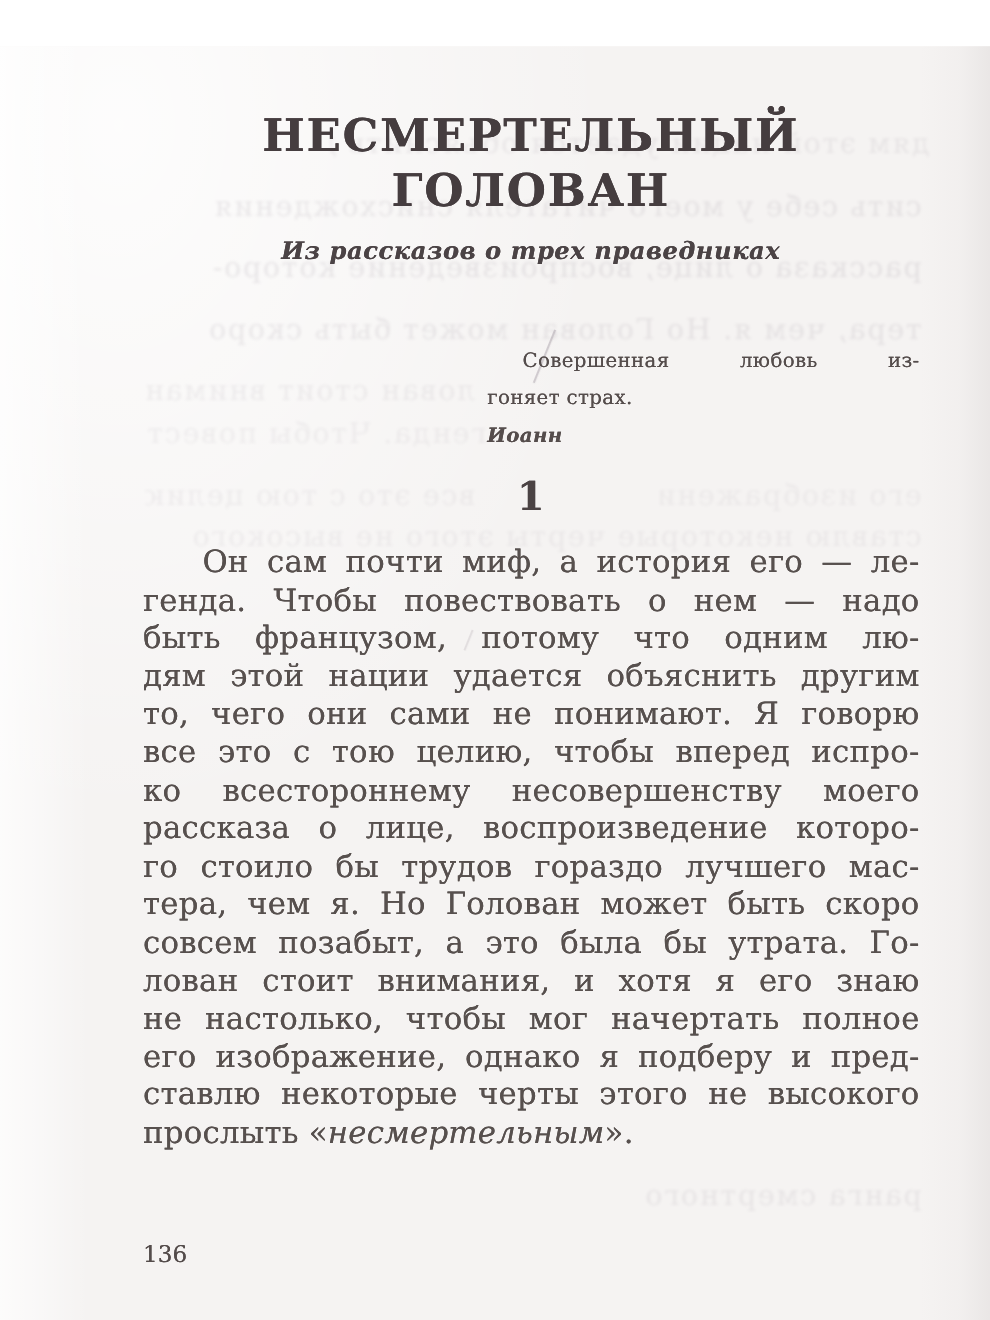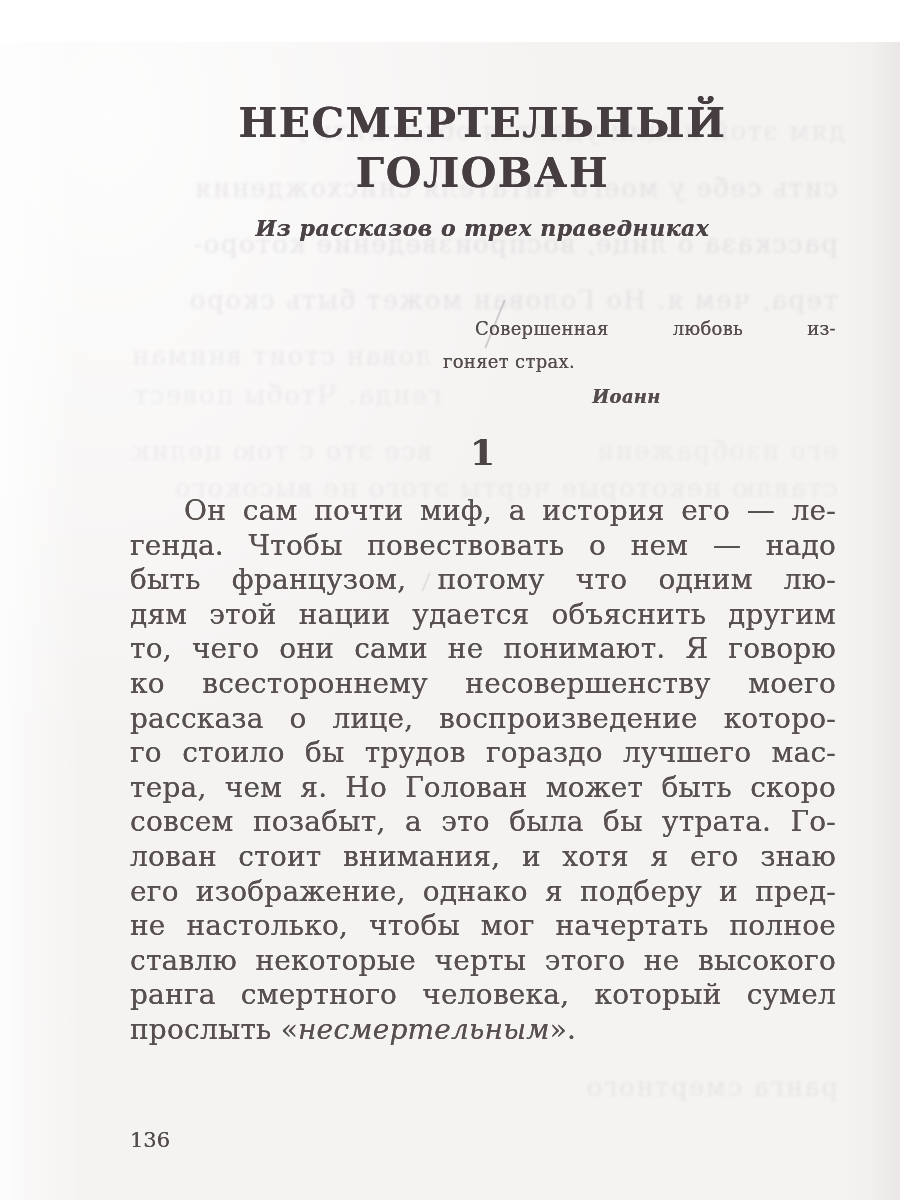--- a/index.html
+++ b/index.html
@@ -73,21 +73,21 @@
     position: absolute; left: 443px; top: 270px; width: 393px;
     font-size: 18px;
     line-height: 33px;
     color: #554d4c;
     letter-spacing: 0.3px;
   }
   .ep-line-1 { text-indent: 32px; text-align: justify; text-align-last: justify; }
   .ep-attribution {
     font-style: italic;
     font-weight: 600;
-    text-align: center;
+    text-align: left;
     padding-right: 26px;
     margin-top: 2px;
   }
   .chapter {
     position: absolute; left: 130px; top: 388px; width: 705px;
     text-align: center;
     font-weight: bold;
     font-size: 36px;
     line-height: 44px;
     color: #4b4344;
@@ -143,28 +143,28 @@
   </div>
 
   <div class="chapter">1</div>
 
   <div class="body-text">
     <div class="bline first">Он сам почти миф, а история его — ле-</div>
     <div class="bline">генда. Чтобы повествовать о нем — надо</div>
     <div class="bline">быть французом, потому что одним лю-</div>
     <div class="bline">дям этой нации удается объяснить другим</div>
     <div class="bline">то, чего они сами не понимают. Я говорю</div>
+    <div class="bline">все это с тою целию, чтобы вперед испро-</div>
     <div class="bline">ко всестороннему несовершенству моего</div>
     <div class="bline">рассказа о лице, воспроизведение которо-</div>
     <div class="bline">го стоило бы трудов гораздо лучшего мас-</div>
     <div class="bline">тера, чем я. Но Голован может быть скоро</div>
     <div class="bline">совсем позабыт, а это была бы утрата. Го-</div>
     <div class="bline">лован стоит внимания, и хотя я его знаю</div>
+    <div class="bline">не настолько, чтобы мог начертать полное</div>
     <div class="bline">его изображение, однако я подберу и пред-</div>
-    <div class="bline">не настолько, чтобы мог начертать полное</div>
     <div class="bline">ставлю некоторые черты этого не высокого</div>
-    <div class="bline">ранга смертного человека, который сумел</div>
     <div class="bline final"><span>прослыть «</span><span class="italic-term">несмертельным</span><span>».</span></div>
   </div>
 
   <div class="page-number">136</div>
 
 </div>
 
 </body></html>

